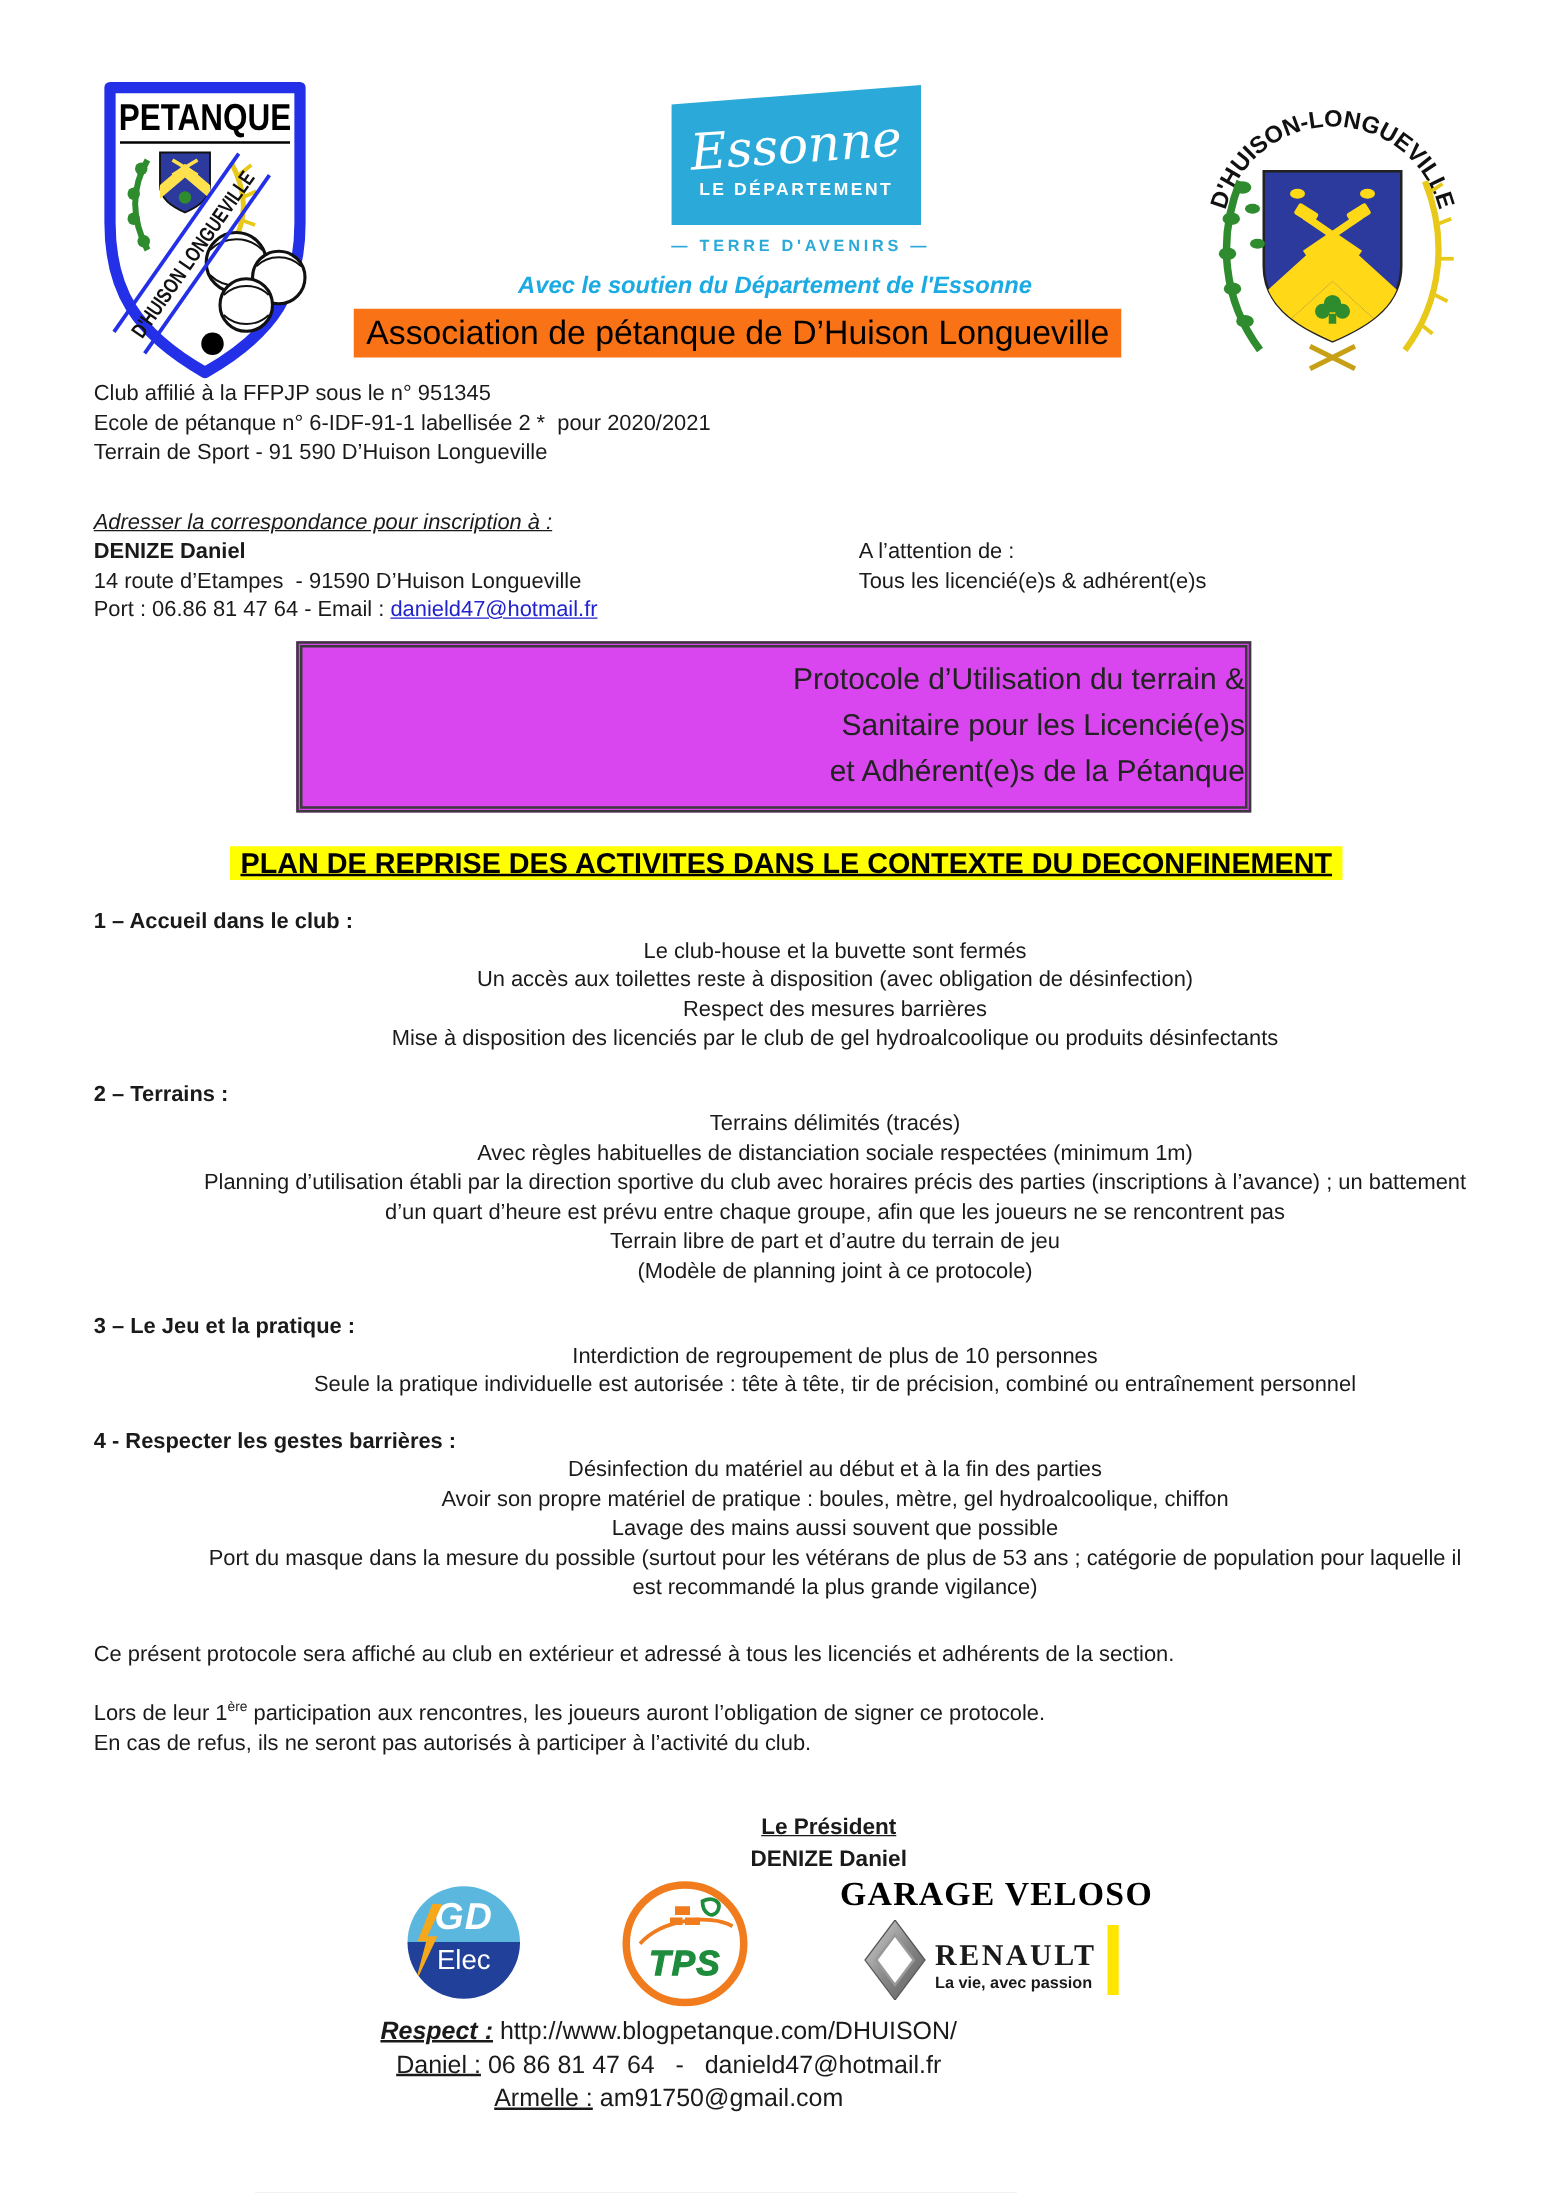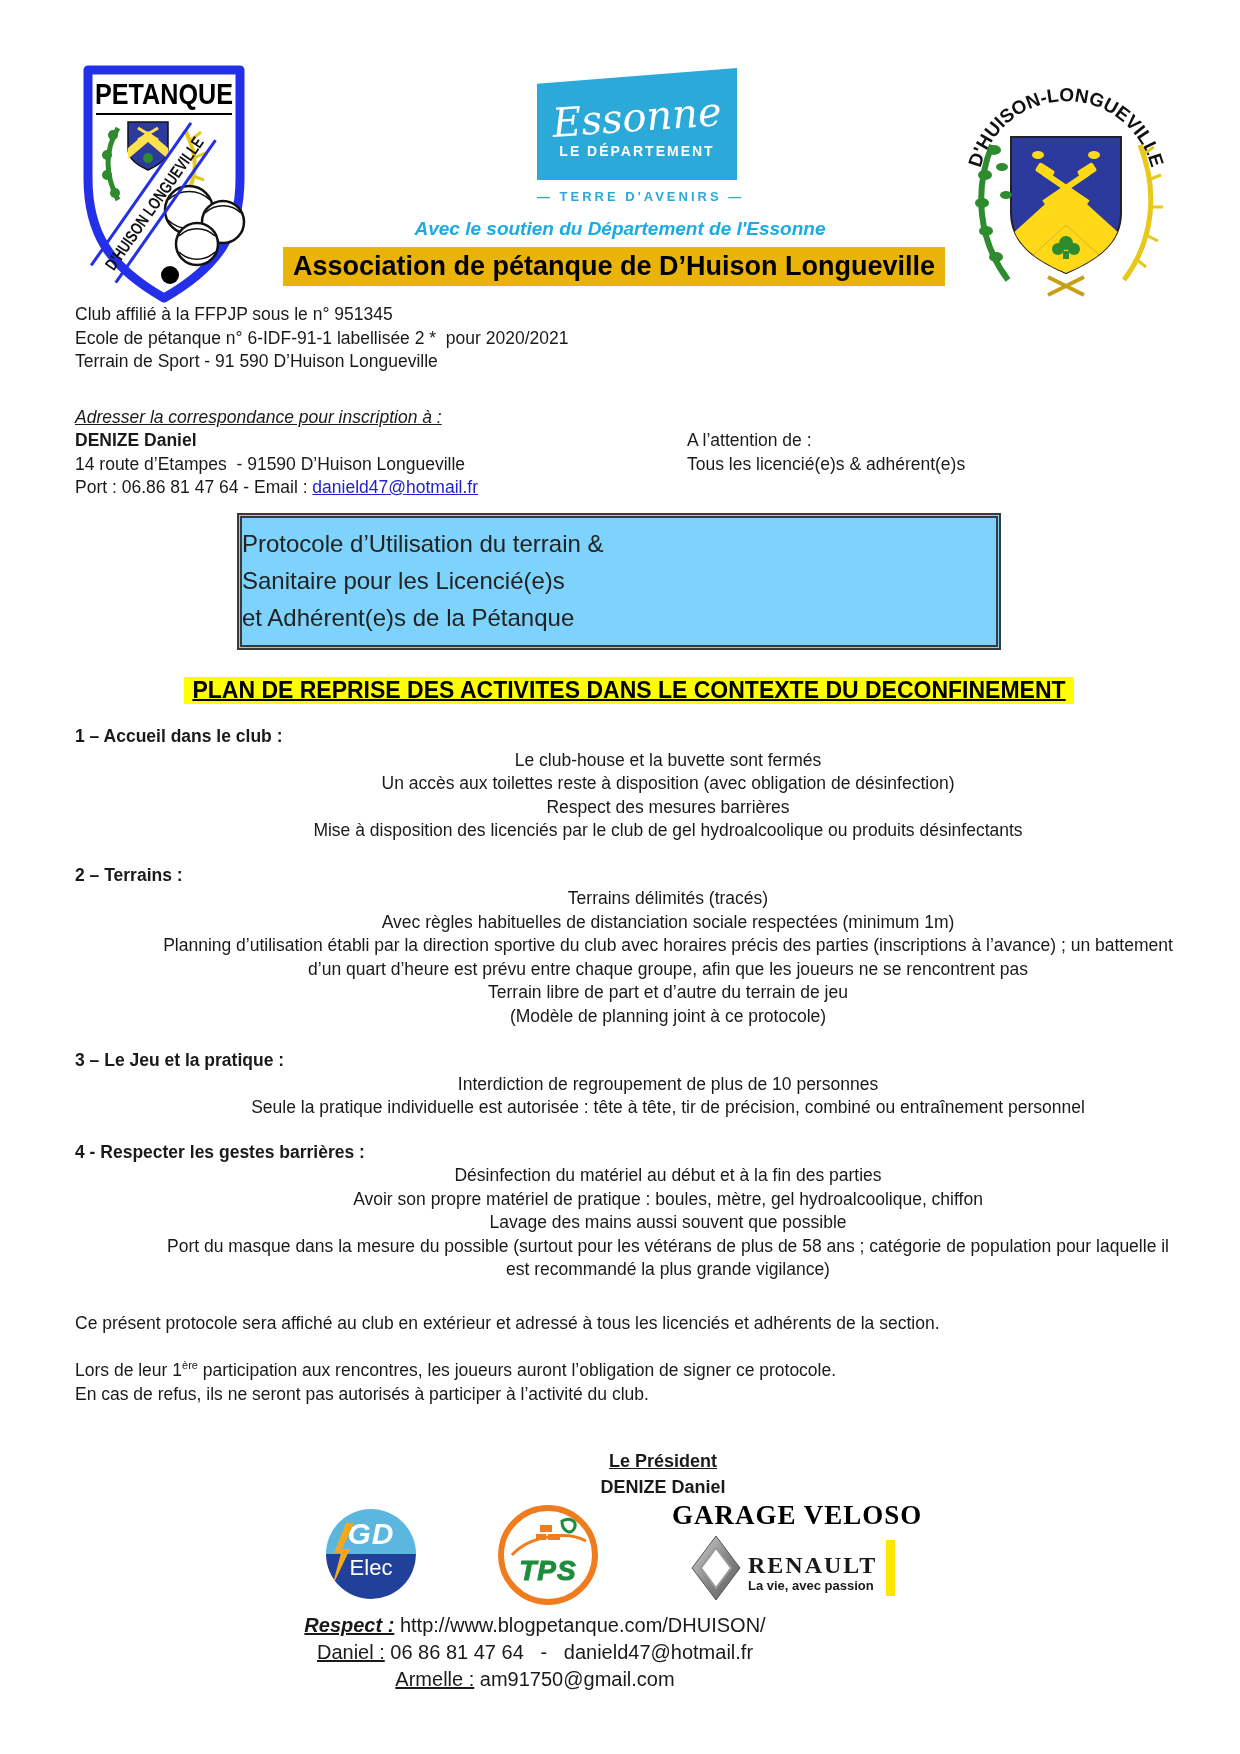--- a/index.html
+++ b/index.html
@@ -20,35 +20,35 @@
     clip-path:polygon(0 14%,100% 0,100% 100%,0 100%);
     display:flex;flex-direction:column;justify-content:center;align-items:center;
   }
   .essonne-script{font-family:"DejaVu Serif",serif;font-style:italic;font-size:40px;line-height:40px;transform:rotate(-4deg);margin-top:8px;}
   .essonne-dept{font-size:14px;letter-spacing:2px;margin-top:6px;font-weight:bold;}
   .essonne-tagline{color:#2BA9D8;font-size:13px;font-weight:bold;letter-spacing:3px;margin-top:9px;white-space:nowrap;}
 
   .support-line{left:0;top:218px;width:1240px;text-align:center;
     color:#1BABE2;font-size:19px;font-weight:bold;font-style:italic;}
 
-  .main-title{left:283px;top:247px;background:#eab308;color:#000;
-    font-size:27px;font-weight:bold;padding:4px 10px;white-space:nowrap;}
+  .main-title{left:283px;top:247px;background:#f97316;color:#000;
+    font-size:27px;font-weight:normal;padding:4px 10px;white-space:nowrap;}
 
   
   .content{left:75px;top:303px;width:1108px;font-size:17.5px;line-height:23.5px;}
   .club-line{white-space:pre-wrap;}
   .corr-heading{margin-top:32px;font-style:italic;text-decoration:underline;}
   .corr-grid{display:grid;grid-template-columns:612px 1fr;}
   .bold{font-weight:bold;}
   a.mail-link{color:#2222CC;text-decoration:underline;}
 
   .protocol-box{
     margin-top:13px;margin-left:162px;width:764px;box-sizing:border-box;
-    background:#7dd3fc;border:5px double #3a3a3a;
-    text-align:left;font-size:24px;line-height:37px;color:#222;
+    background:#d946ef;border:5px double #3a3a3a;
+    text-align:right;font-size:24px;line-height:37px;color:#222;
     padding:7px 0 9px 0;
   }
 
   .plan-wrap{margin-top:27px;text-align:center;}
   .plan-heading{display:inline-block;background:#FFFF00;color:#000;font-size:23px;font-weight:bold;
     text-decoration:underline;text-decoration-thickness:2px;padding:2px 8px;}
 
   .doc-section{margin-top:21px;}
   .sec-title{font-weight:bold;}
   .sec-item{margin-left:78px;white-space:pre-wrap;text-align:center;}
@@ -244,21 +244,21 @@
       <div class="sec-title">3 – Le Jeu et la pratique :</div>
       <div class="sec-item">Interdiction de regroupement de plus de 10 personnes</div>
       <div class="sec-item">Seule la pratique individuelle est autorisée : tête à tête, tir de précision, combiné ou entraînement personnel</div>
     </section>
 
     <section class="doc-section">
       <div class="sec-title">4 - Respecter les gestes barrières :</div>
       <div class="sec-item">Désinfection du matériel au début et à la fin des parties</div>
       <div class="sec-item">Avoir son propre matériel de pratique : boules, mètre, gel hydroalcoolique, chiffon</div>
       <div class="sec-item">Lavage des mains aussi souvent que possible</div>
-      <div class="sec-item">Port du masque dans la mesure du possible (surtout pour les vétérans de plus de 58 ans ; catégorie de population pour laquelle il est recommandé la plus grande vigilance)</div>
+      <div class="sec-item">Port du masque dans la mesure du possible (surtout pour les vétérans de plus de 53 ans ; catégorie de population pour laquelle il est recommandé la plus grande vigilance)</div>
     </section>
 
     <div class="closing-p1">Ce présent protocole sera affiché au club en extérieur et adressé à tous les licenciés et adhérents de la section.</div>
     <div class="closing-p2"><span>Lors de leur 1</span><sup>ère</sup><span> participation aux rencontres, les joueurs auront l’obligation de signer ce protocole.</span></div>
     <div>En cas de refus, ils ne seront pas autorisés à participer à l’activité du club.</div>
 
     <div class="signature">
       <div class="sig-title">Le Président</div>
       <div>DENIZE Daniel</div>
     </div>

